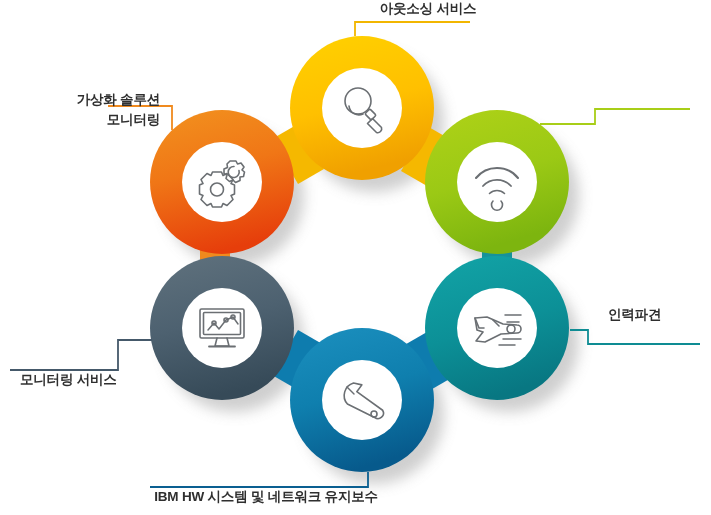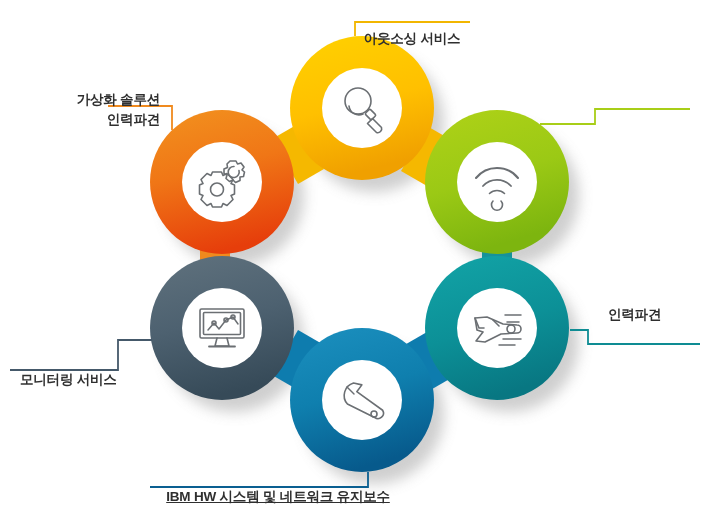--- a/index.html
+++ b/index.html
@@ -19,26 +19,26 @@
     font-weight:700;
     color:#2f2f2f;
     line-height:20px;
     white-space:pre-line;
     letter-spacing:-0.2px;
   }
   .label.right-align{text-align:right;}
   .label.left-align{text-align:left;}
   .label.center-align{text-align:center;}
 
-  #lbl-outsourcing{left:312px;top:-1px;width:200px;margin-top:30px;}
+  #lbl-outsourcing{left:328px;top:-1px;width:200px;}
   #lbl-virtualization{left:20px;top:90px;width:140px;}
   #lbl-hosting{left:540px;top:90px;width:150px;}
   #lbl-manpower{left:608px;top:305px;width:105px;}
   #lbl-monitoring{left:20px;top:370px;width:160px;}
-  #lbl-ibm{left:128px;top:487px;width:300px;text-decoration:underline;}
+  #lbl-ibm{left:116px;top:487px;width:300px;}
 </style>
 </head>
 <body>
 
 <div id="stage">
 
   <svg id="diagram" viewBox="0 0 711 515">
     <defs>
 
       <linearGradient id="g-outsourcing" x1="0" y1="0" x2="0.25" y2="1">
@@ -203,21 +203,21 @@
 
       <path d="M 152 340 L 118 340 L 118 370 L 10 370" stroke="#45596A"></path>
 
       <path d="M 368 472 L 368 487 L 150 487" stroke="#0A5F91"></path>
     </g>
   </svg>
 
   <div class="label center-align" id="lbl-outsourcing">아웃소싱 서비스</div>
 
   <div class="label right-align" id="lbl-virtualization">가상화 솔루션
-인력파견</div>
+모니터링</div>
 
 
   <div class="label left-align" id="lbl-manpower">인력파견</div>
 
   <div class="label left-align" id="lbl-monitoring">모니터링 서비스</div>
 
   <div class="label center-align" id="lbl-ibm">IBM HW 시스템 및 네트워크 유지보수</div>
 
 </div>
 

